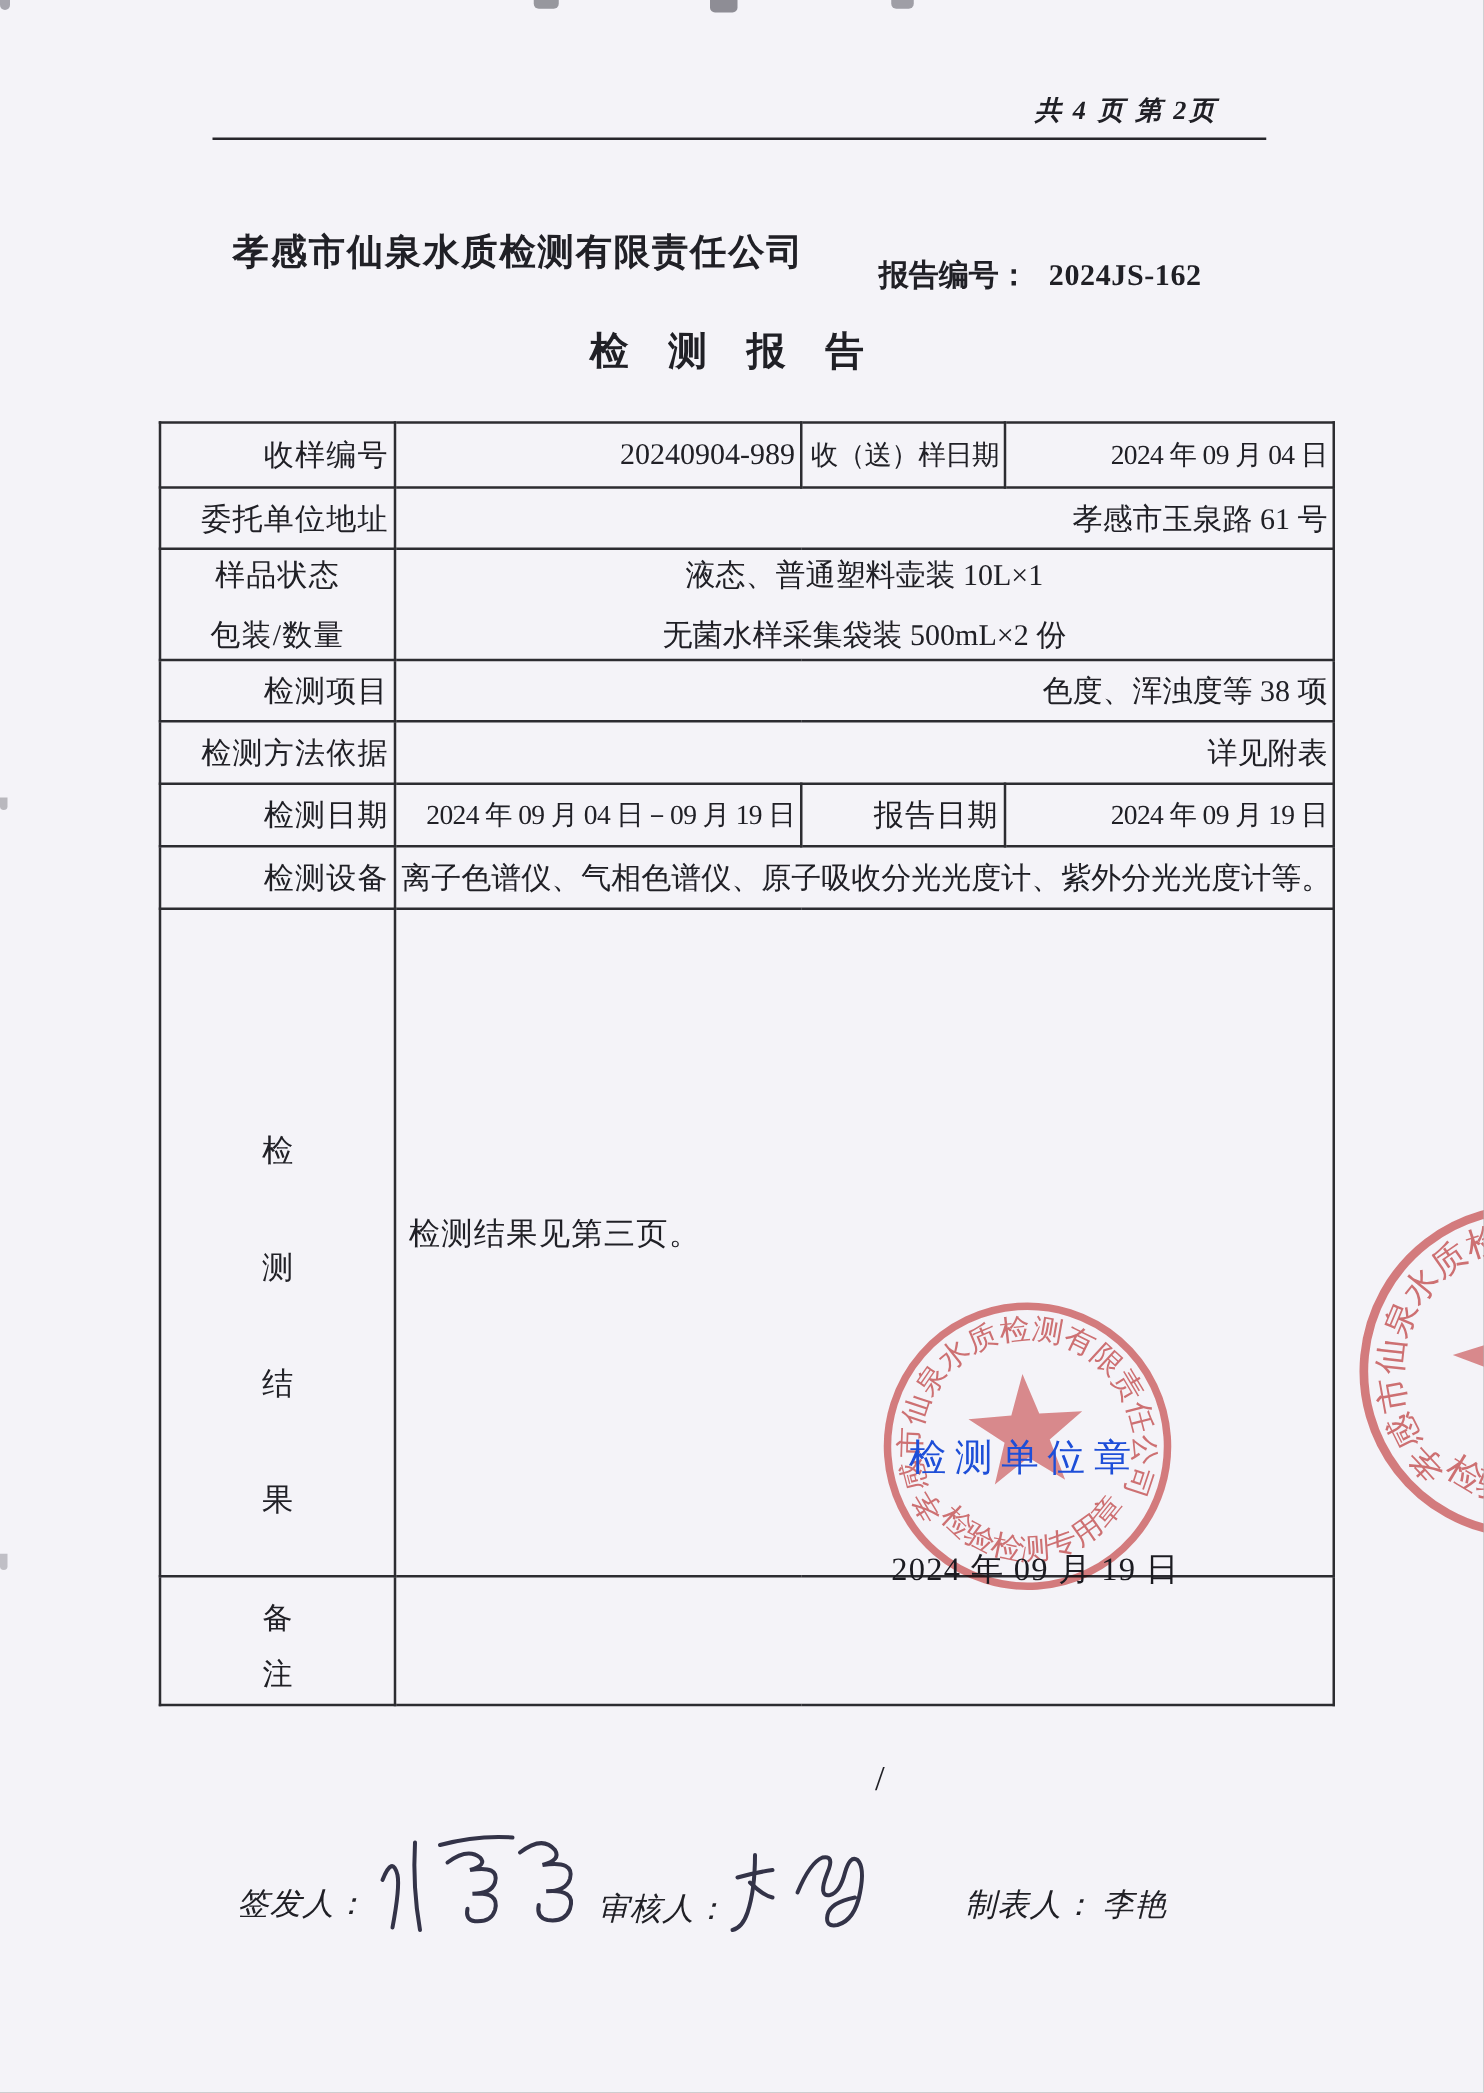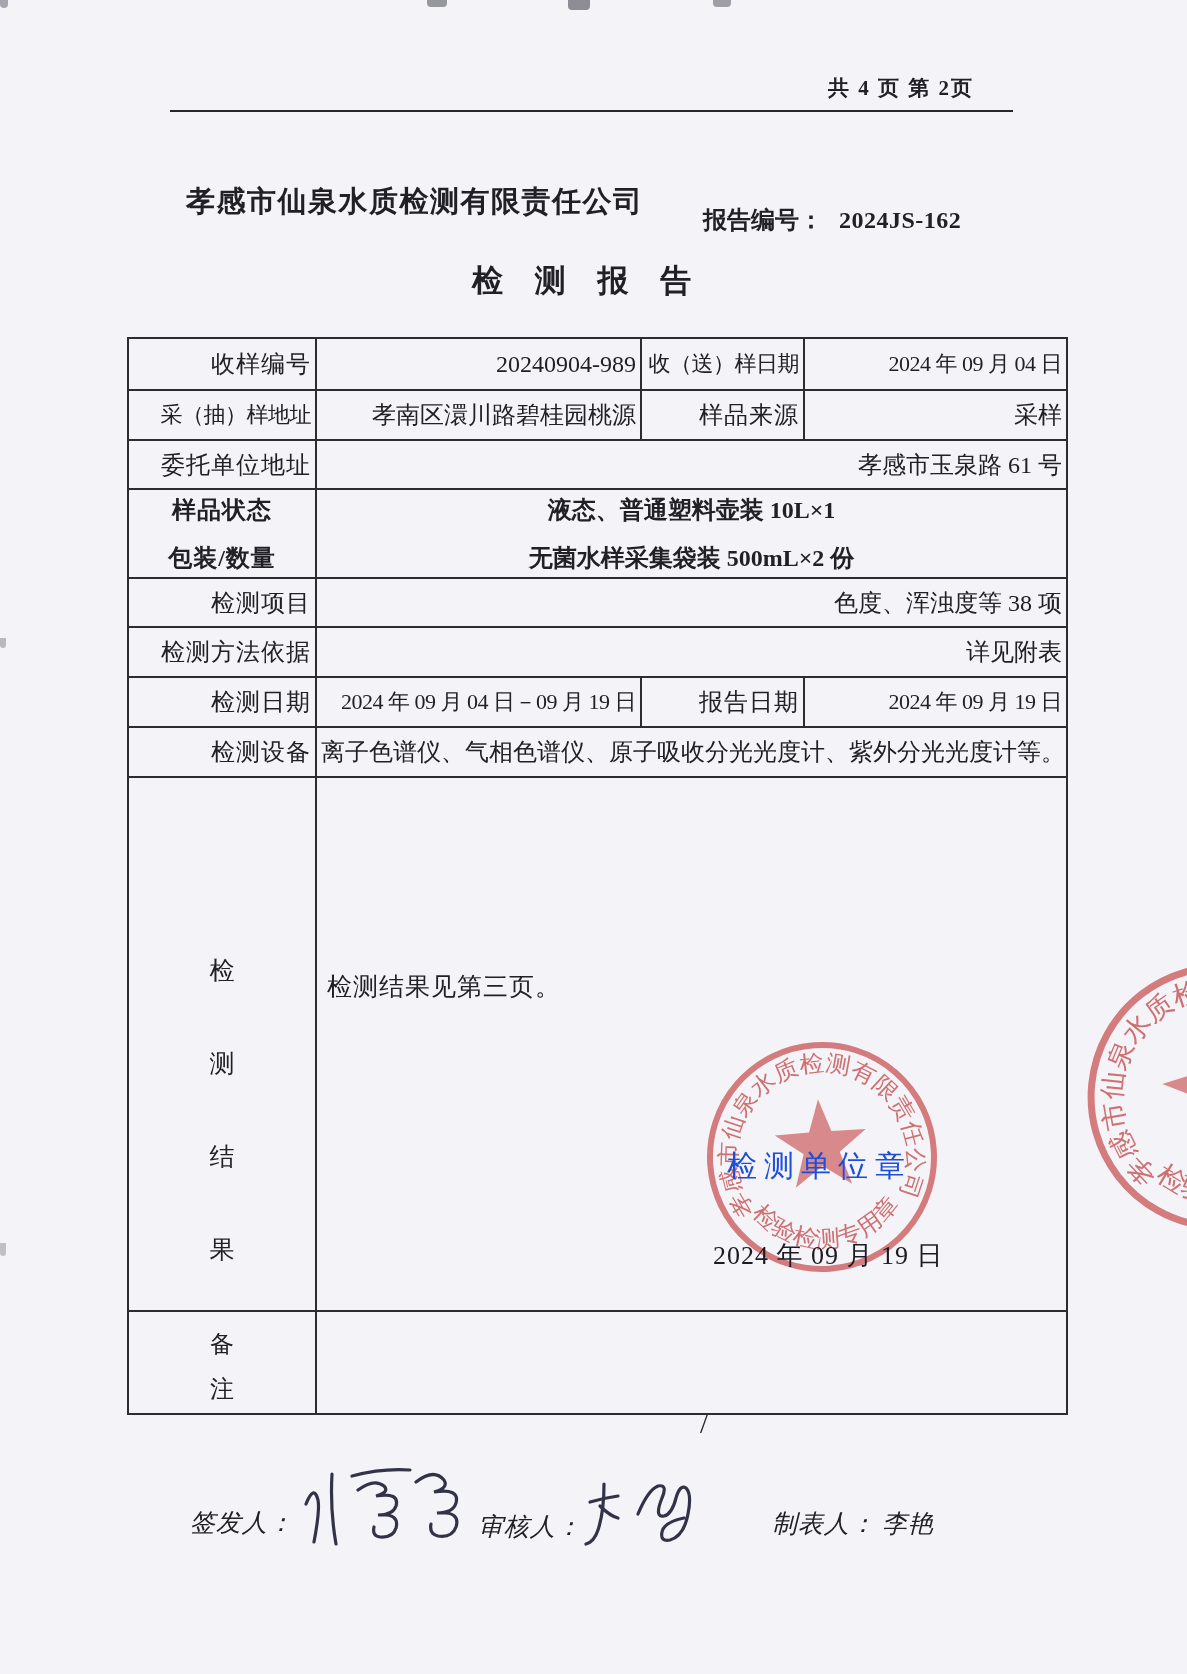--- a/index.html
+++ b/index.html
@@ -8,21 +8,21 @@
     position:relative;
     width:1187px;height:1674px;
     margin:0 auto;
     background:#f4f3f8;
     overflow:hidden;
     font-family:"Liberation Serif","DejaVu Serif",serif;
     color:#202026;
   }
   .abs{position:absolute;}
   
-  .page-info{top:74px;left:828px;font-size:21px;font-weight:bold;letter-spacing:2px;}
+  .page-info{top:74px;left:828px;font-size:21px;font-weight:bold;letter-spacing:2px;font-style:italic;}
   .head-rule{top:110px;left:170px;width:843px;height:2px;background:#26262b;}
   .company{top:182px;left:186px;font-size:29px;font-weight:bold;letter-spacing:1.5px;}
   .report-no{top:204px;left:703px;font-size:24px;font-weight:bold;}
   .report-no .val{margin-left:16px;letter-spacing:0.5px;}
   .doc-title{top:260px;left:50%;transform:translateX(-50%);font-size:31px;font-weight:bold;letter-spacing:12px;white-space:nowrap;margin-left:-6px;}
   
   table.report{
     position:absolute;left:127px;top:337px;
     width:939px;border-collapse:collapse;table-layout:fixed;
   }
@@ -94,31 +94,25 @@
         <col style="width:163px">
         <col style="width:263px">
     </colgroup>
     <tbody>
         <tr style="height:52px;">
       <td class="lbl"><span>收样编号</span></td>
       <td><span>20240904-989</span></td>
       <td class="lbl"><span class="tight">收（送）样日期</span></td>
       <td><span class="tight">2024 年 09 月 04 日</span></td>
     </tr>
-    <tr style="height:50px;">
-      <td class="lbl"><span class="tight">采（抽）样地址</span></td>
-      <td><span>孝南区澴川路碧桂园桃源</span></td>
-      <td class="lbl"><span>样品来源</span></td>
-      <td><span>采样</span></td>
-    </tr>
     <tr style="height:49px;">
       <td class="lbl"><span>委托单位地址</span></td>
       <td colspan="3"><span>孝感市玉泉路 61 号</span></td>
     </tr>
-    <tr style="height:89px;font-weight:bold;">
+    <tr style="height:89px;">
       <td class="lbl">
         <div class="stack gap-lg">
           <span>样品状态</span>
           <span>包装/数量</span>
         </div>
       </td>
       <td colspan="3">
         <div class="stack gap-lg">
           <span>液态、普通塑料壶装 10L×1</span>
           <span>无菌水样采集袋装 500mL×2 份</span>

